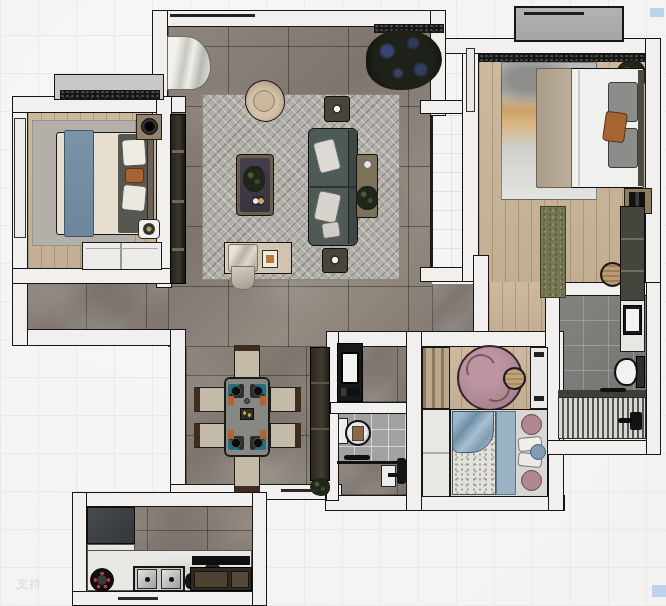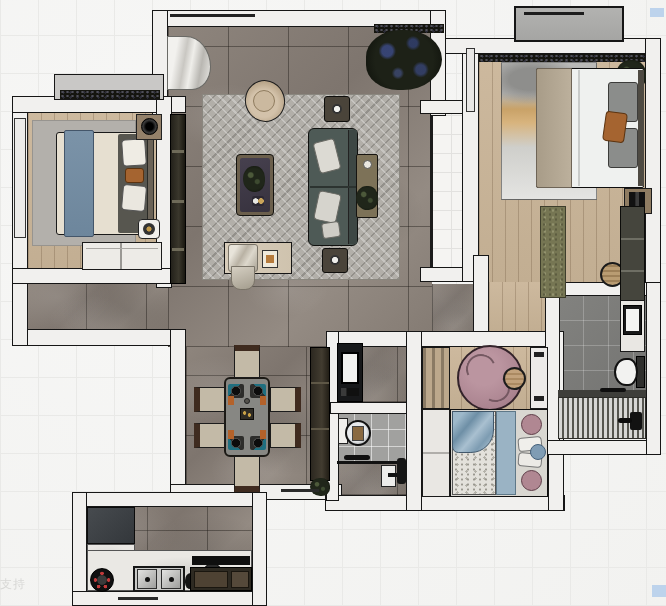--- a/index.html
+++ b/index.html
@@ -281,17 +281,17 @@
   <div class="a" style="left:169px;top:577px;width:5px;height:5px;border-radius:50%;background:#111;"></div>
   <div class="a" style="left:185px;top:573px;width:13px;height:16px;border-radius:45% 45% 40% 40%;background:#141414;"></div>
   <div class="a" style="left:203px;top:563px;width:19px;height:19px;border-radius:50%;background:radial-gradient(circle,#bcd2da 35%,#2a2a2a 42% 100%);border:1px solid #000;"></div>
   <div class="a" style="left:192px;top:556px;width:58px;height:9px;background:#0f0f0f;"></div>
   <div class="a" style="left:190px;top:567px;width:62px;height:24px;background:#2e2a22;border:1px solid #000;"></div>
   <div class="a" style="left:194px;top:571px;width:34px;height:17px;background:#4e4233;border:1px solid #1a160f;"></div>
   <div class="a" style="left:231px;top:571px;width:18px;height:17px;background:#55493a;border:1px solid #1a160f;"></div>
   <div class="a" style="left:118px;top:597px;width:40px;height:3px;background:#2a2a2a;"></div>
   <div class="a" style="left:281px;top:489px;width:38px;height:3px;background:#2a2a2a;"></div>
 
-  <div class="a wm" style="left:0px;top:576px;">支持</div>
+  <div class="a wm" style="left:16px;top:576px;">支持</div>
   <div class="a" style="left:650px;top:8px;width:14px;height:9px;background:#bdd3ec;"></div>
   <div class="a" style="left:652px;top:585px;width:14px;height:12px;background:#bdd3ec;"></div>
 
 </div>
 
 </body></html>

